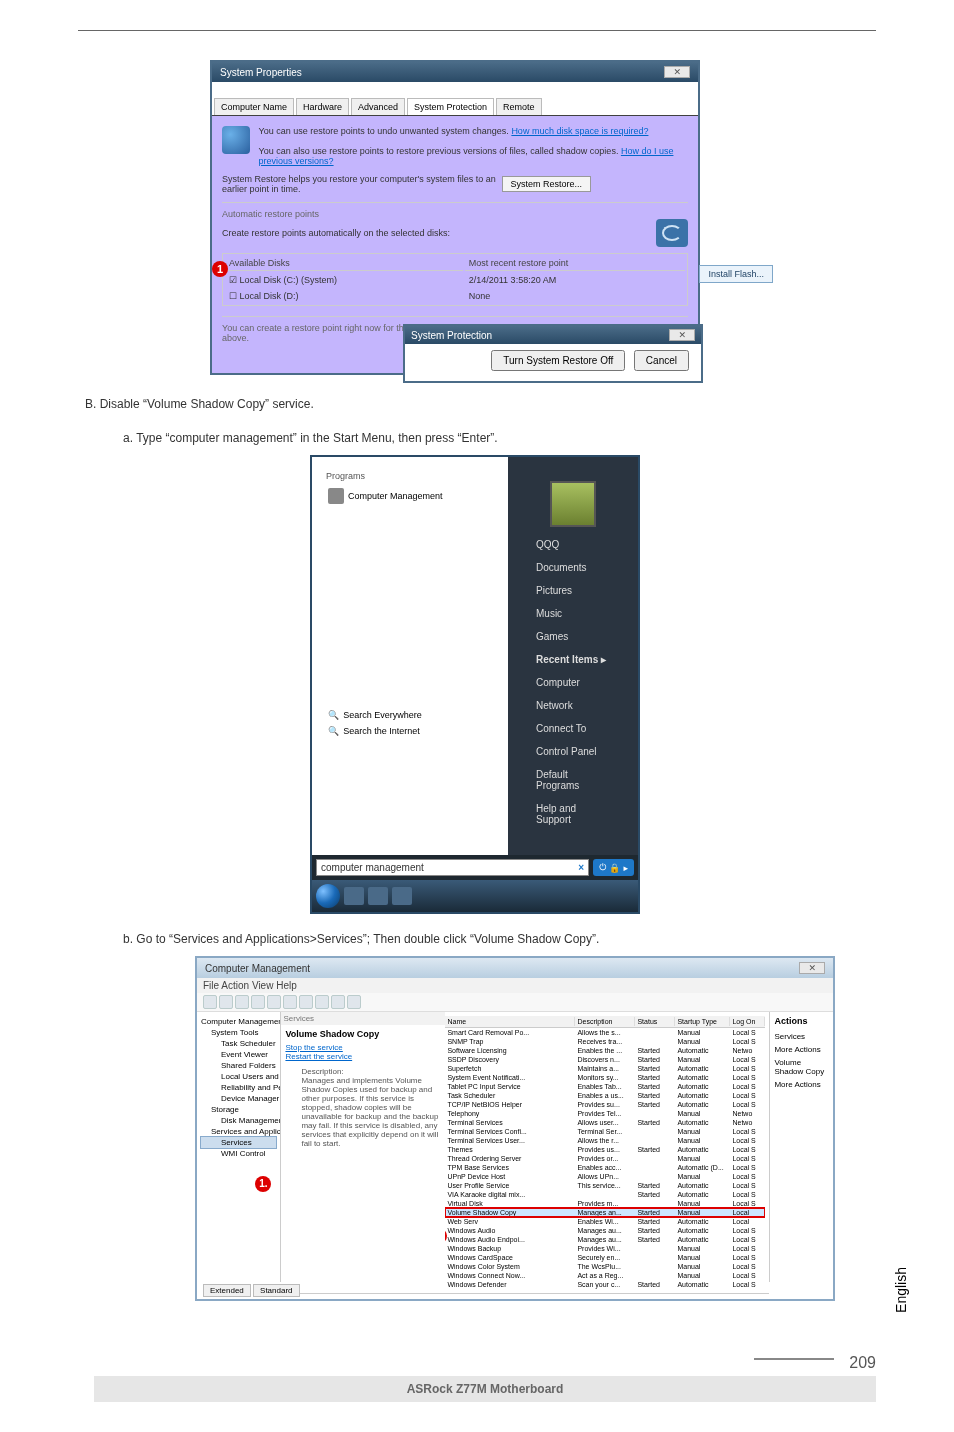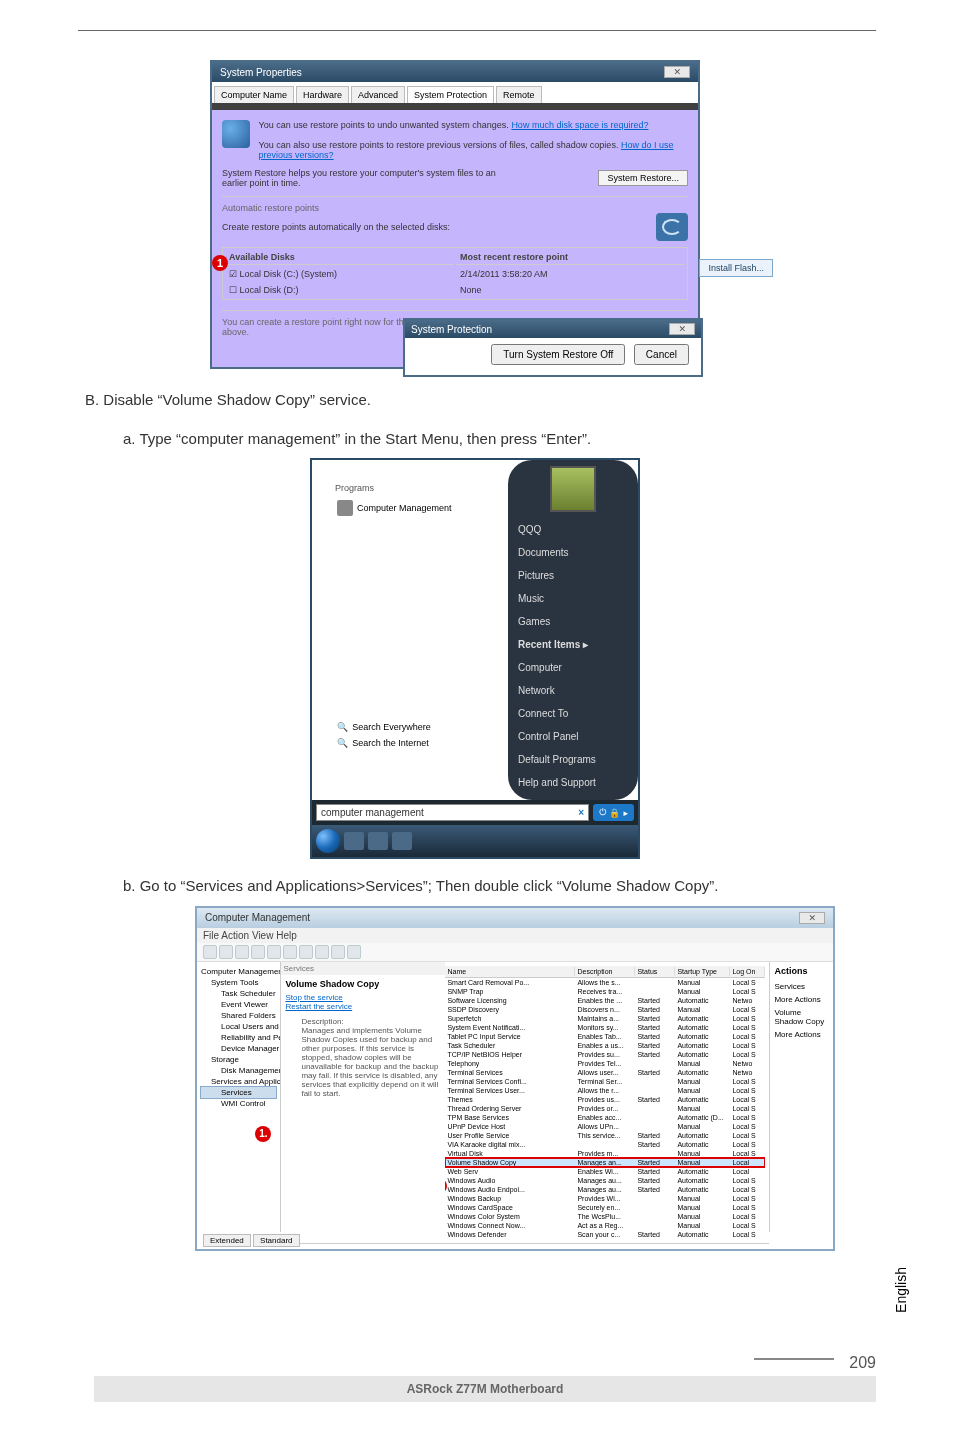--- a/index.html
+++ b/index.html
@@ -37,35 +37,35 @@
     padding: 4px 8px;
     display: flex;
     justify-content: space-between;
     align-items: center;
     font-size: 10px;
   }
   .win-x { background:#e9e9e9; color:#555; padding:0 8px; border:1px solid #aaa; font-size:9px;}
   .tabs {
     display:flex;
     background:#fff;
-    padding-top:4px;
+    padding-top:16px;
     gap:0;
-    border-bottom:7px solid #404040;
+    border-bottom:1px solid #404040;
     font-size:9px;
   }
   .tab { padding:3px 6px; border:1px solid #bbb; border-bottom:none; background:#f0f0f0; margin-left:2px;}
   .tab.active { background:#fff; font-weight:normal;}
   .sysprops-body { background:#c4b5fd; padding:10px; font-size:9px; color:#333; position:relative;}
   .sp-icon { width:28px; height:28px; background: radial-gradient(circle at 30% 30%, #6ab0e8, #2a5f9e); border-radius:4px; display:inline-block; vertical-align:top; margin-right:6px;}
   .sp-text { display:inline-block; width: calc(100% - 40px); vertical-align:top;}
   .sp-text a { color:#0066cc; text-decoration:underline;}
   .sp-row { margin-bottom:8px;}
   .sp-btn { background:#f4f4f4; border:1px solid #999; padding:2px 8px; font-size:9px;}
   .disk-table { width:100%; border:1px solid #ccc; margin-top:6px; font-size:9px;}
-  .disk-table th { text-align:left; padding:2px 4px; border-bottom:1px solid #ccc; font-weight:bold; color:#444;}
+  .disk-table th { text-align:left; padding:2px 4px; border-bottom:1px solid #ccc; font-weight:normal; color:#444;}
   .disk-table td { padding:2px 4px;}
   .num-badge { position:absolute; background:#d00; color:#fff; border-radius:50%; width:16px; height:16px; line-height:16px; text-align:center; font-weight:bold; font-size:11px;}
   .install-flash { display:inline-block; background:#eaf3fb; border:1px solid #7fa7c9; padding:3px 8px; font-size:9px; color:#246; margin-left:10px;}
   .restore-icon { display:inline-block; width:32px; height:28px; background: #3b72a8; border-radius:4px; position:relative;}
   .restore-icon::after{ content:""; position:absolute; width:16px;height:12px; border:2px solid #cfe3f5; border-radius:50%; top:6px; left:6px; border-right-color:transparent;}
   
   .sp-dialog {
     position:absolute;
     right:-5px;
     bottom:-10px;
@@ -76,40 +76,40 @@
   }
   .sp-dialog .window-titlebar { padding:3px 6px;}
   .sp-dialog-body { padding:14px; font-size:11px;}
   .sp-dialog-body .blue { color:#0a5aa6; font-size:13px; margin:4px 0 10px;}
   .sp-dialog-body .question { margin-bottom:2px;}
   .sp-dialog-buttons { text-align:right; padding:6px 12px 10px; }
   .sp-dialog-buttons button { padding:3px 10px; font-size:10px; margin-left:6px;}
   
   
   .step-b, .step-a, .step-b2 {
-    font-size: 15px;
+    font-size: 12px;
     color: #333;
     margin: 16px 0 8px;
     line-height: 1.5;
   }
   .step-b { margin-left:-30px;}
   .step-a, .step-b2 { margin-left: 8px;}
   
   
   .startmenu {
     width: 330px;
     margin: 8px auto;
     border:2px solid #2a4a66;
     background:#fff;
     font-size:9px;
     position:relative;
   }
   .sm-cols { display:flex;}
-  .sm-left { flex:1; background:#fff; padding:23px;border-radius:27px;}
-  .sm-right { width:130px; background:#2a3440; color:#ddd; padding:6px;border-radius:24px;}
+  .sm-left { flex:1; background:#fff; padding:14px;border-radius:27px;}
+  .sm-right { width:130px; background:#2a3440; color:#ddd; padding:24px;}
   .sm-programs-label { color:#555; font-size:9px; margin-bottom:4px;}
   .sm-prog-item { display:flex; align-items:center; gap:4px; padding:3px 2px;}
   .sm-prog-icon { width:16px; height:16px; background:#888; display:inline-block; border-radius:2px;}
   .sm-user-pic { width:46px; height:46px; margin:0 auto 6px; border:2px solid #555; background:linear-gradient(#a8c060,#6b8030);}
   .sm-right-item { padding:6px 4px; border-bottom:0; font-size:10px;}
   .sm-right-item.bold { font-weight:bold;}
   .sm-search-row { display:flex; align-items:center; gap:4px; padding:3px 2px; font-size:9px;}
   .sm-search-icon { color:#888;}
   .sm-bottom { display:flex; align-items:center; background:#1e2830; padding:4px;}
   .sm-searchbox { flex:1; background:#fff; border:1px solid #888; padding:2px 4px; font-size:10px; display:flex; align-items:center; justify-content:space-between;}
@@ -221,21 +221,21 @@
     <div class="sysprops-body">
       <div class="sp-row">
         <span class="sp-icon"></span>
         <span class="sp-text">
           <span>You can use restore points to undo unwanted system changes.</span>
           <a>How much disk space is required?</a><br><br>
           <span>You can also use restore points to restore previous versions of files, called shadow copies.</span>
           <a>How do I use previous versions?</a>
         </span>
       </div>
-      <div class="sp-row" style="display:flex; align-items:center; justify-content:space-between;">
+      <div class="sp-row" style="display:flex; align-items:center; justify-content:flex-start;">
         <span style="width:60%;">System Restore helps you restore your computer's system files to an earlier point in time.</span>
         <button class="sp-btn">System Restore...</button>
       </div>
       <div style="border-top:1px solid #ccc; margin:6px 0;"></div>
       <div style="color:#666;">Automatic restore points</div>
       <div style="display:flex; align-items:center; justify-content:space-between;">
         <span>Create restore points automatically on the selected disks:</span>
         <span class="restore-icon"></span>
       </div>
       <div style="position:relative;">

